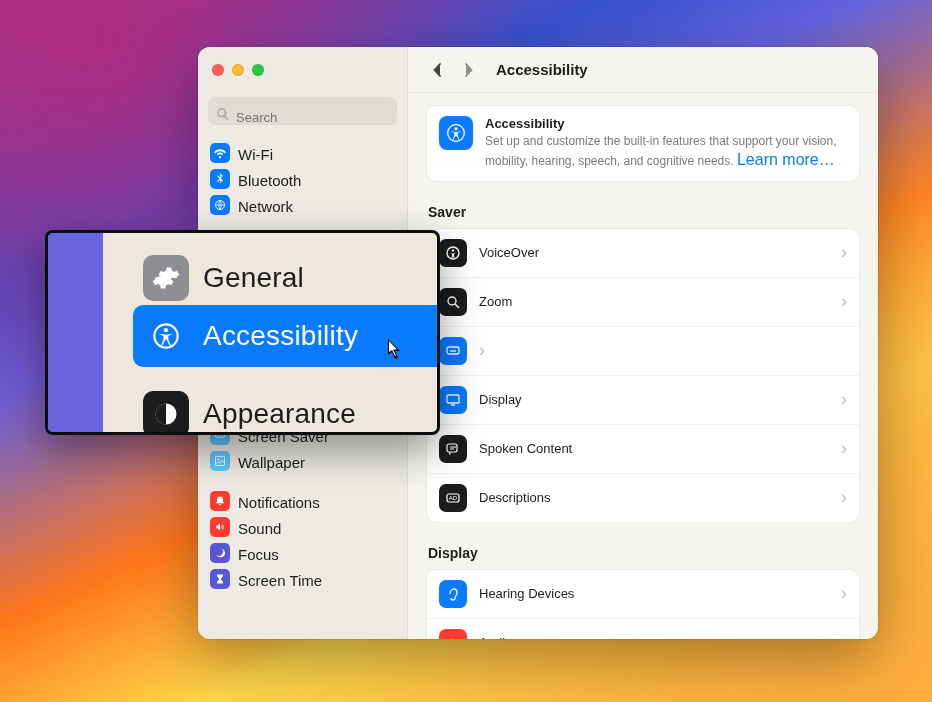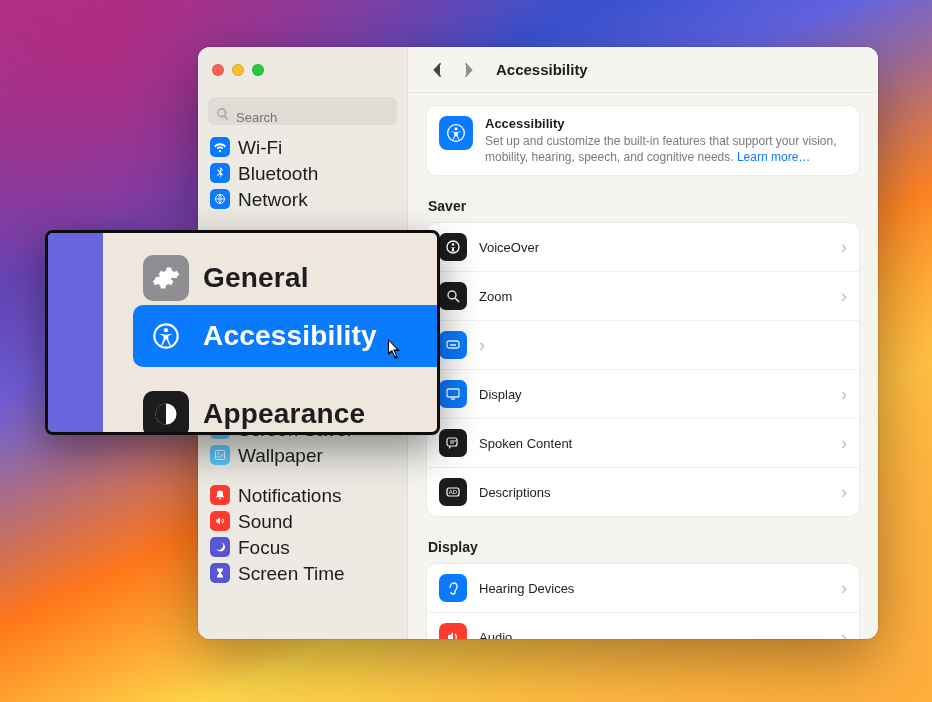--- a/index.html
+++ b/index.html
@@ -66,26 +66,26 @@
     background: transparent;
     outline: none;
     flex: 1;
     font-size: 13px;
     color: #444;
   }
   .sidebar-list { padding: 0 6px; overflow: auto; }
   .side-group { margin-bottom: 14px; }
   .side-item {
     display: flex;
-    align-items: flex-start;
+    align-items: flex-end;
     gap: 8px;
     height: 26px;
     padding: 0 6px;
     border-radius: 6px;
-    font-size: 19px;
+    font-size: 15px;
     color: #1d1d1f;
     cursor: default;
   } 
   .side-icon {
     width: 20px;
     height: 20px;
     border-radius: 5px;
     display: flex;
     align-items: center;
     justify-content: center;
@@ -131,21 +131,21 @@
   .hero-icon {
     width: 34px; height: 34px;
     background: #0a7aff;
     border-radius: 8px;
     display:flex; align-items:center; justify-content:center;
     flex-shrink:0;
   }
   .hero-icon svg { width: 20px; height: 20px; fill: #fff;}
   .hero-title { font-size: 13px; font-weight: 600; color: #1d1d1f; }
   .hero-desc { font-size: 12px; color: #7a7a7a; margin-top: 2px; line-height:1.35;}
-  .hero-link { color: #0a7aff; font-size: 12px; }
+  .hero-link { color: #0a7aff; font-size: 16px; }
   .section-label {
     font-size: 14px;
     font-weight: 700;
     color: #1d1d1f;
     margin: 22px 2px 8px 2px;
   }
   .panel {
     background: #fff;
     border: 1px solid rgba(0,0,0,.08);
     border-radius: 10px;
@@ -195,21 +195,21 @@
     display:flex;
     align-items:center;
     gap:14px;
   }
   .mag-icon {
     width:46px; height:46px;
     border-radius:10px;
     display:flex; align-items:center; justify-content:center;
   }
   .mag-icon svg { width:28px; height:28px; fill:#fff;}
-  .mag-label { font-size:28px; color:#1d1d1f; letter-spacing:.2px;font-weight:bold;}
+  .mag-label { font-size:28px; color:#1d1d1f; letter-spacing:.2px;}
   .mag-sel {
     position:absolute;
     left:85px;
     right:0;
     height:62px;
     top:72px;
     background:#0a7aff;
     border-radius:10px 0 0 10px;
   }
   .mag-item.sel .mag-label { color:#fff; }

